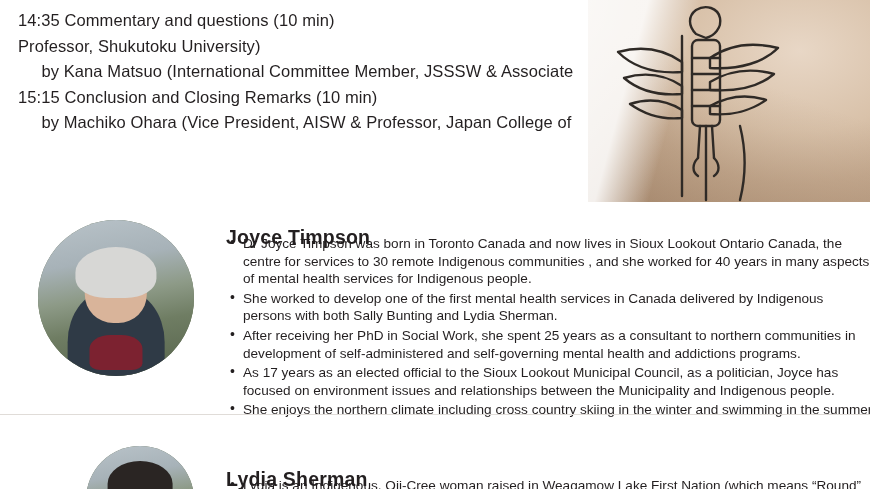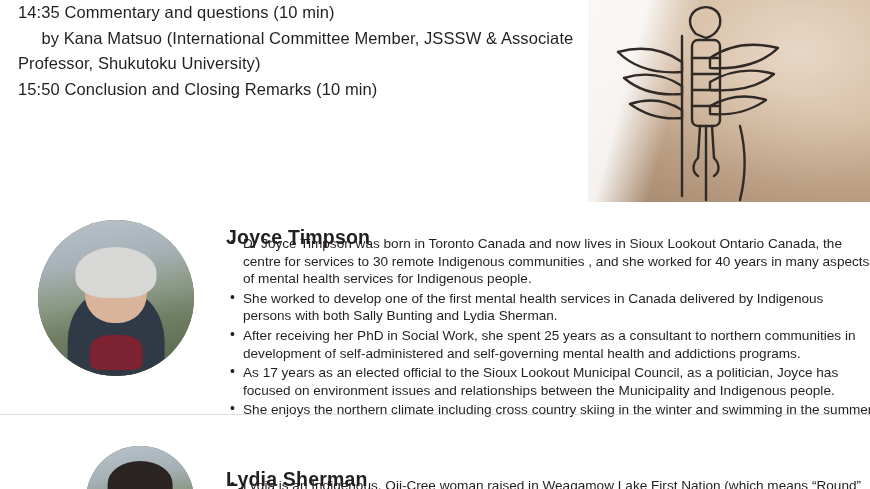--- a/index.html
+++ b/index.html
@@ -18,21 +18,21 @@
 
   
   .schedule {
     position: absolute;
     left: 0;
     top: 0;
     width: 790px;
     height: 202px;
     background: #ffffff;
     box-sizing: border-box;
-    padding: 0 18px;
+    padding: 8px 18px;
     overflow: hidden;
   }
   .schedule-list {
     margin: 0;
     padding: 0;
     list-style: none;
   }
   .sched-line {
     font-size: 16.5px;
     line-height: 25.6px;
@@ -221,23 +221,24 @@
     font-size: 14px;
     color: #231f20;
   }
 </style>
 </head>
 <body>
 
 <section class="schedule">
   <ul class="schedule-list">
     <li class="sched-line">14:35 Commentary and questions (10 min)</li>
+    <li class="sched-line">Professor, Shukutoku University)</li>
     <li class="sched-line indent">  by Kana Matsuo (International Committee Member, JSSSW &amp; Associate</li>
-    <li class="sched-line">Professor, Shukutoku University)</li>
-    <li class="sched-line">15:50 Conclusion and Closing Remarks (10 min)</li>
+    <li class="sched-line">15:15 Conclusion and Closing Remarks (10 min)</li>
+    <li class="sched-line indent">  by Machiko Ohara (Vice President, AISW &amp; Professor, Japan College of</li>
 
   </ul>
 </section>
 
 <div class="artwork">
   <div class="bg-photo"></div>
   <div class="bg-shade"></div>
   <svg width="282" height="202" viewBox="0 0 282 202">
     <g fill="none" stroke="#2f2a26" stroke-width="2.4" stroke-linecap="round" stroke-linejoin="round">
 

